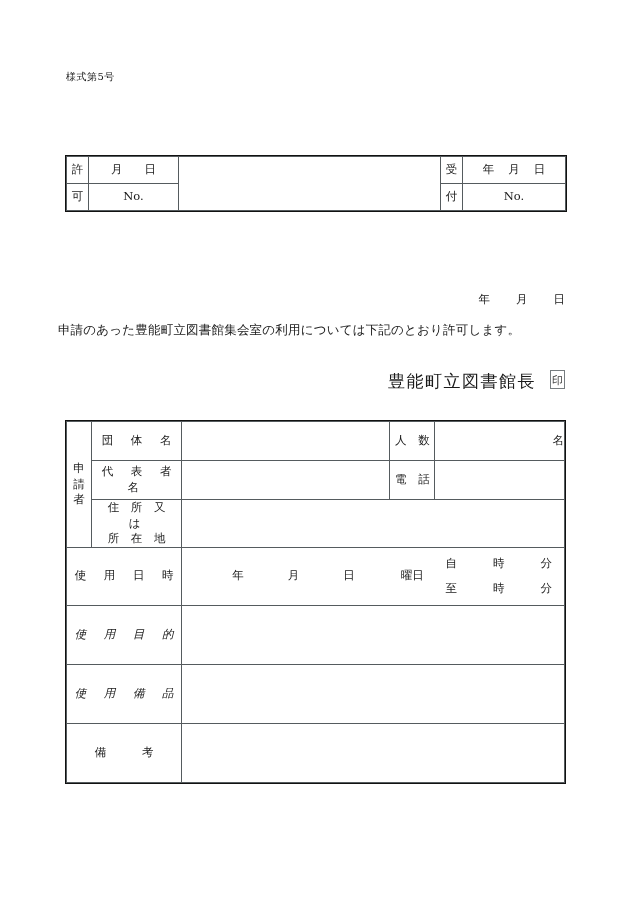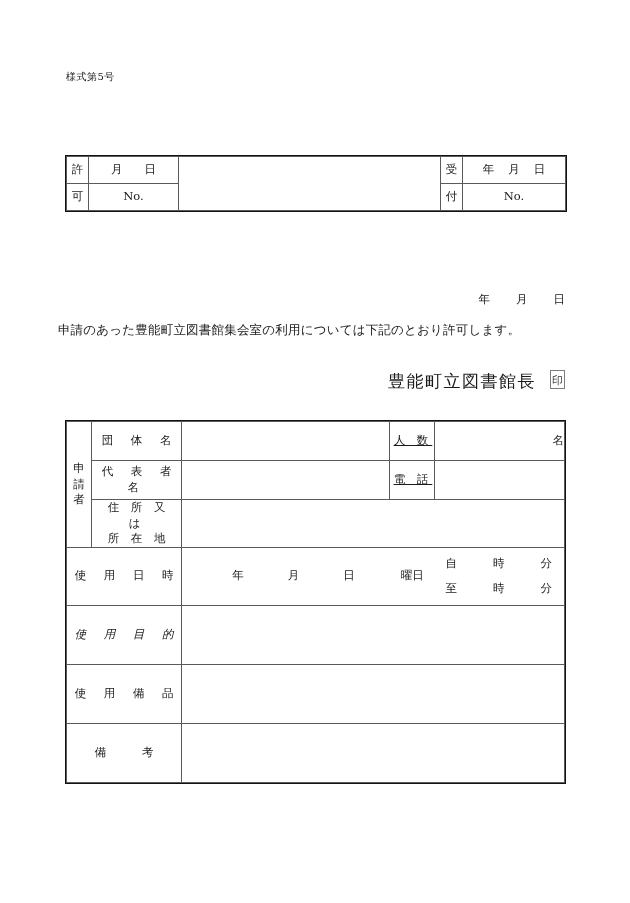--- a/index.html
+++ b/index.html
@@ -169,32 +169,31 @@
     text-indent: 7px;
   }
   .lbl-2line {
     text-align: center;
     letter-spacing: 4px;
     text-indent: 4px;
     line-height: 1.45;
   }
   .lbl-2line span { display: block; }
   .lbl-tight {
-    text-align: left;
+    text-align: right;
     letter-spacing: 4px;
     text-indent: 4px;
-    text-decoration: underline;
   }
 
   .row-h1 td { height: 38px; }
   .row-h2 td { height: 38px; }
   .row-h3 td { height: 40px; }
   .row-h4 td { height: 57px; }
   .row-h5 td { height: 58px; font-style: italic; }
-  .row-h6 td { height: 58px; }
+  .row-h6 td { height: 58px; font-style: italic; }
   .row-h7 td { height: 58px; }
 
   .unit-right {
     text-align: right;
     padding-right: 10px;
   }
 
   
   .datetime-cell {
     position: relative;

